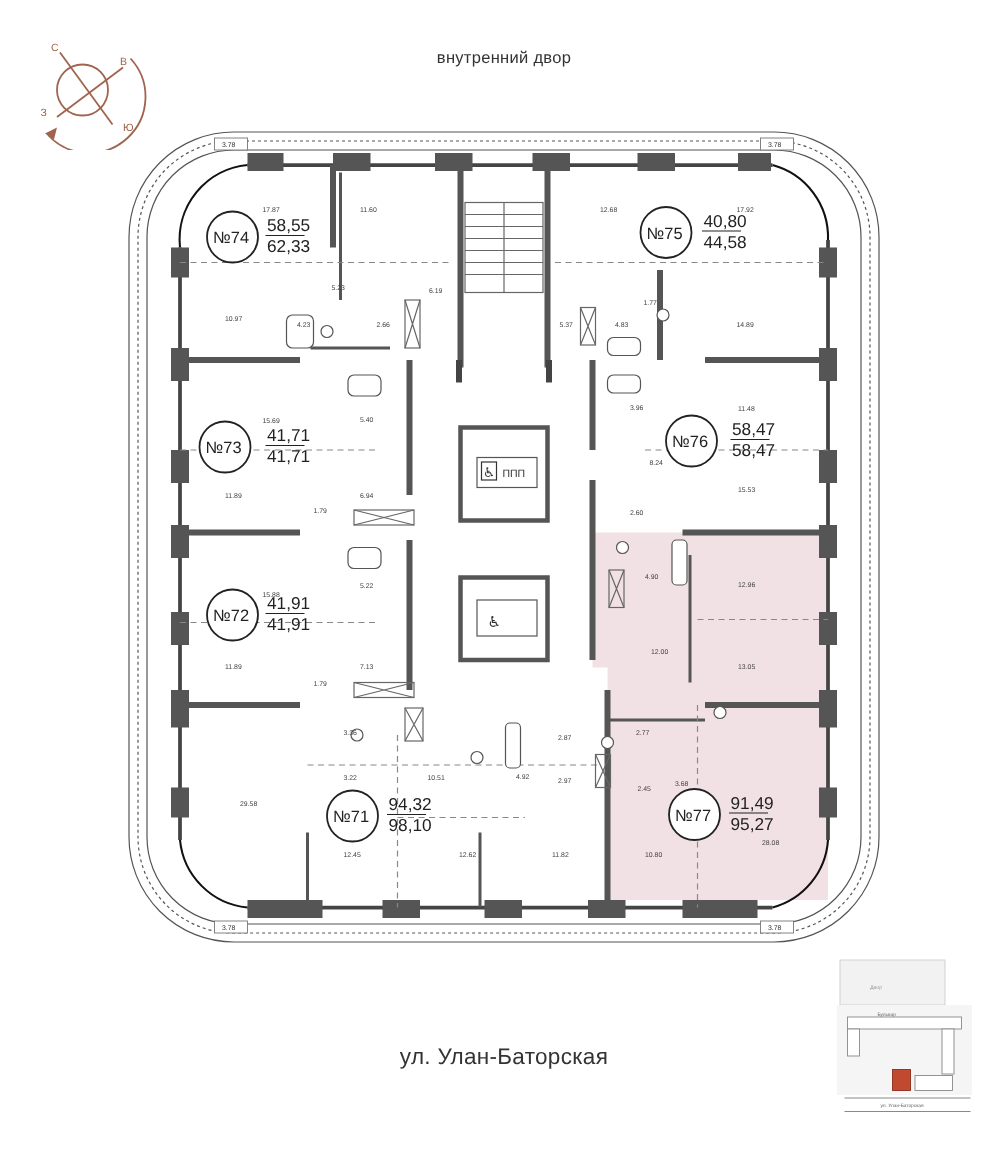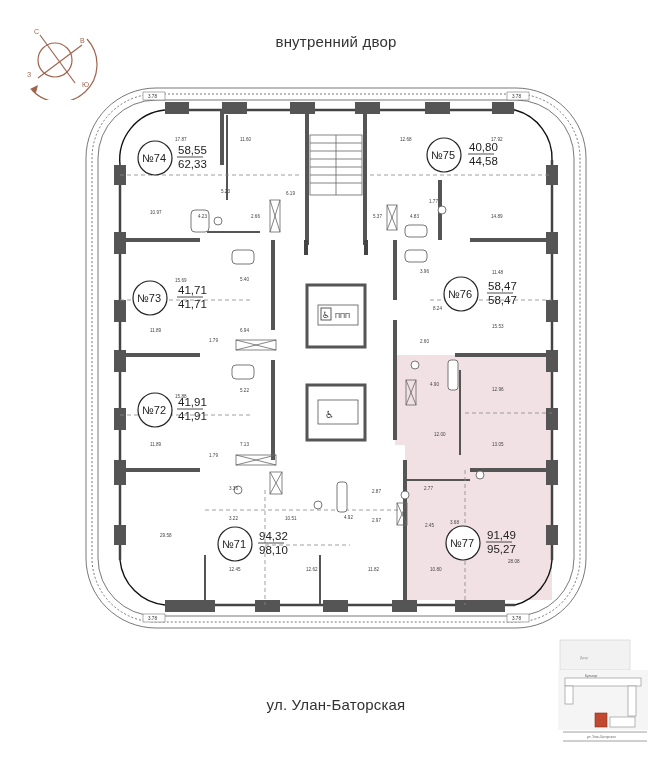--- a/index.html
+++ b/index.html
@@ -1,18 +1,18 @@
 <!DOCTYPE html>
 <html><head>
 <meta charset="utf-8">
 <style>
   html,body{margin:0;padding:0;background:#ffffff;}
   body{width:672px;height:768px;position:relative;overflow:hidden;font-family:"Liberation Sans","DejaVu Sans",sans-serif;color:#2b2b2b;}
   .abs{position:absolute;}
-  .title-top{left:0;width:672px;top:33px;text-align:center;font-size:15px;color:#333;letter-spacing:0.2px;}
+  .title-top{left:0;width:672px;top:33px;text-align:center;font-size:11px;color:#333;letter-spacing:0.2px;}
   .title-bottom{left:0;width:672px;top:696px;text-align:center;font-size:15px;color:#333;letter-spacing:0.2px;}
   svg text{font-family:"Liberation Sans","DejaVu Sans",sans-serif;}
   .aptnum{font-size:11px;fill:#222;}
   .area{font-size:11.5px;fill:#222;}
   .room{font-size:4.6px;fill:#444;}
   .dim{font-size:4.6px;fill:#333;}
 </style>
 </head>
 <body>
 

